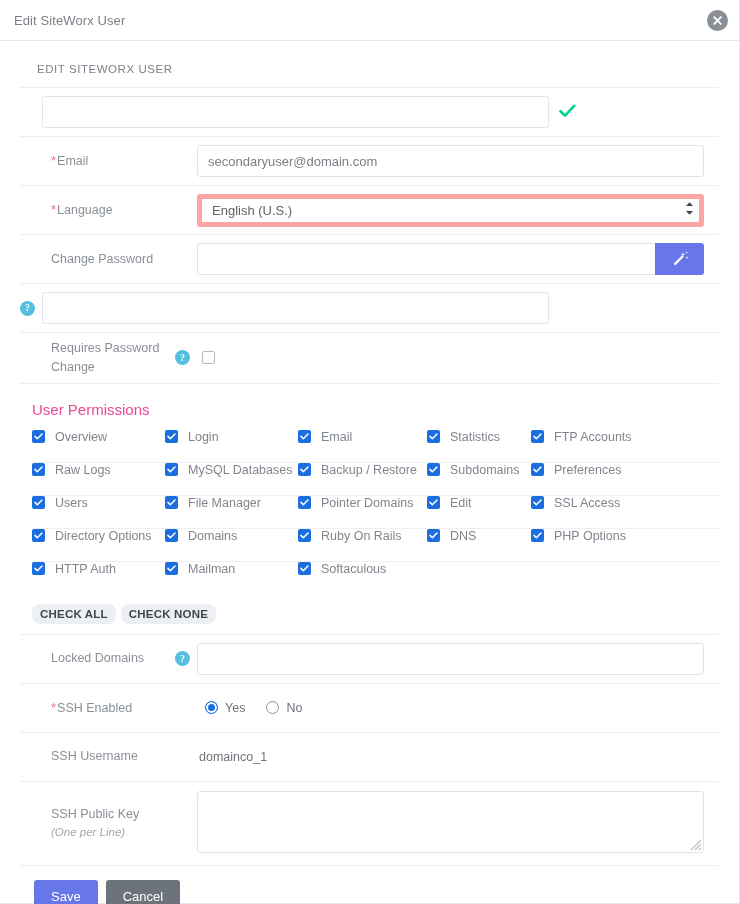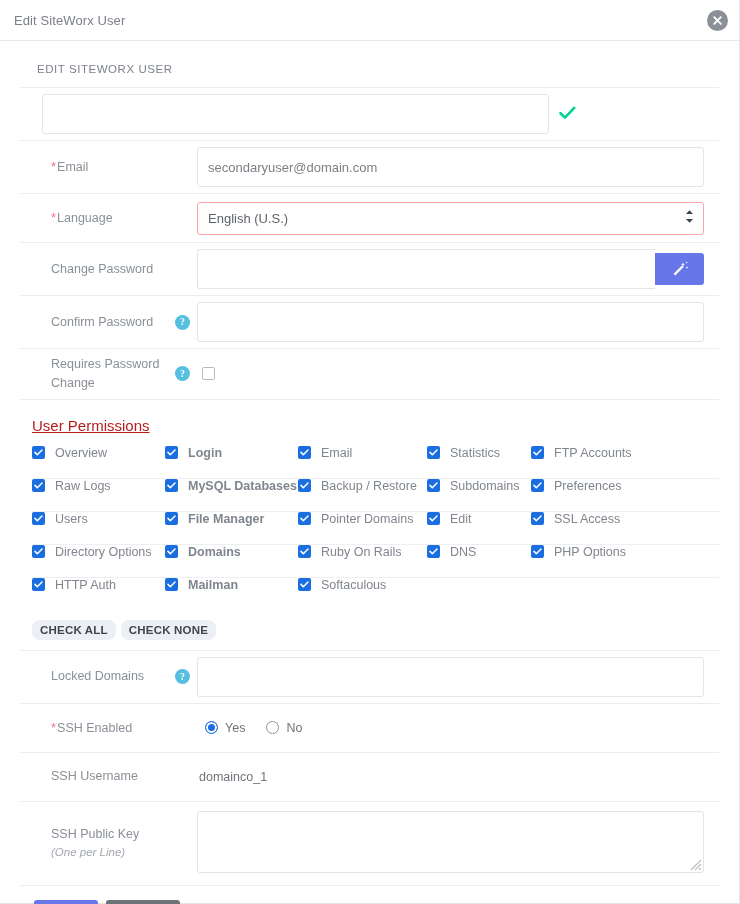--- a/index.html
+++ b/index.html
@@ -111,36 +111,36 @@
     flex: 1;
     display: flex;
     align-items: center;
     padding-right: 4px;
     position: relative;
   }
 
   
   .txt {
     width: 507px;
-    height: 40px;
+    height: 32px;
     border: 1px solid #e2e5e8;
     border-radius: 3px;
     background: #fff;
     padding: 0 10px;
     font-family: "Liberation Sans", sans-serif;
     font-size: 13px;
     color: #7c8187;
     outline: none;
   }
   .txt::placeholder { color: #9aa0a6; }
 
   select.sel {
     width: 507px;
     height: 33px;
-    border: 1px solid #fca5a5;
+    border: 5px solid #fca5a5;
     border-radius: 3px;
     background: #fff;
     padding: 0 10px;
     font-family: "Liberation Sans", sans-serif;
     font-size: 13px;
     color: #5f6469;
     outline: none;
     -webkit-appearance: none;
     appearance: none;
   }
@@ -178,44 +178,43 @@
     border: 1px solid #b6bbc0;
     border-radius: 2px;
     background: #fff;
     margin-left: 5px;
     cursor: pointer;
   }
 
   
   .perm-head {
     font-size: 15px;
-    color: #b91c1c;
+    color: #ec4899;
     padding: 17px 0 12px 12px;
-    text-decoration: underline;
   }
   .perm-table { padding: 0 0 0 12px; }
   .perm-row {
     display: flex;
     align-items: flex-start;
     height: 33px;
     border-bottom: 1px solid #edeff1;
   }
   .perm-row:last-child { border-bottom: none; }
   .perm-cell {
     display: flex;
     align-items: center;
     gap: 10px;
   }
   .perm-cell .lbl {
     font-size: 12.5px;
     color: #80868e;
     white-space: nowrap;
   }
   .c0 { flex: 0 0 133px; }
-  .c1 { flex: 0 0 133px; font-weight: bold; }
+  .c1 { flex: 0 0 133px; }
   .c2 { flex: 0 0 129px; }
   .c3 { flex: 0 0 104px; }
   .c4 { flex: 0 0 120px; }
 
   .cbx {
     width: 13px; height: 13px;
     flex: 0 0 13px;
     border-radius: 2px;
     background: #1b6ee0;
     display: flex;
@@ -368,21 +367,20 @@
               <path d="M12.0 2.6 l.55 1.25 1.25.55 -1.25.55 -.55 1.25 -.55-1.25 -1.25-.55 1.25-.55z" fill="#ffffff"></path>
               <path d="M16.0 6.2 l.45 1.0 1.0.45 -1.0.45 -.45 1.0 -.45-1.0 -1.0-.45 1.0-.45z" fill="#ffffff"></path>
               <path d="M15.7 1.4 l.35.8 .8.35 -.8.35 -.35.8 -.35-.8 -.8-.35 .8-.35z" fill="#ffffff"></path>
             </svg>
           </button>
         </div>
       </div>
     </div>
 
     <div class="row">
-      <div class="row-label">Confirm Password</div>
       <div class="row-help">
         <span class="help-icon">?</span>
       </div>
       <div class="row-field">
         <input class="txt" type="password" placeholder="" style="">
       </div>
     </div>
 
     <div class="row">
       <div class="row-label">Requires Password Change</div>

